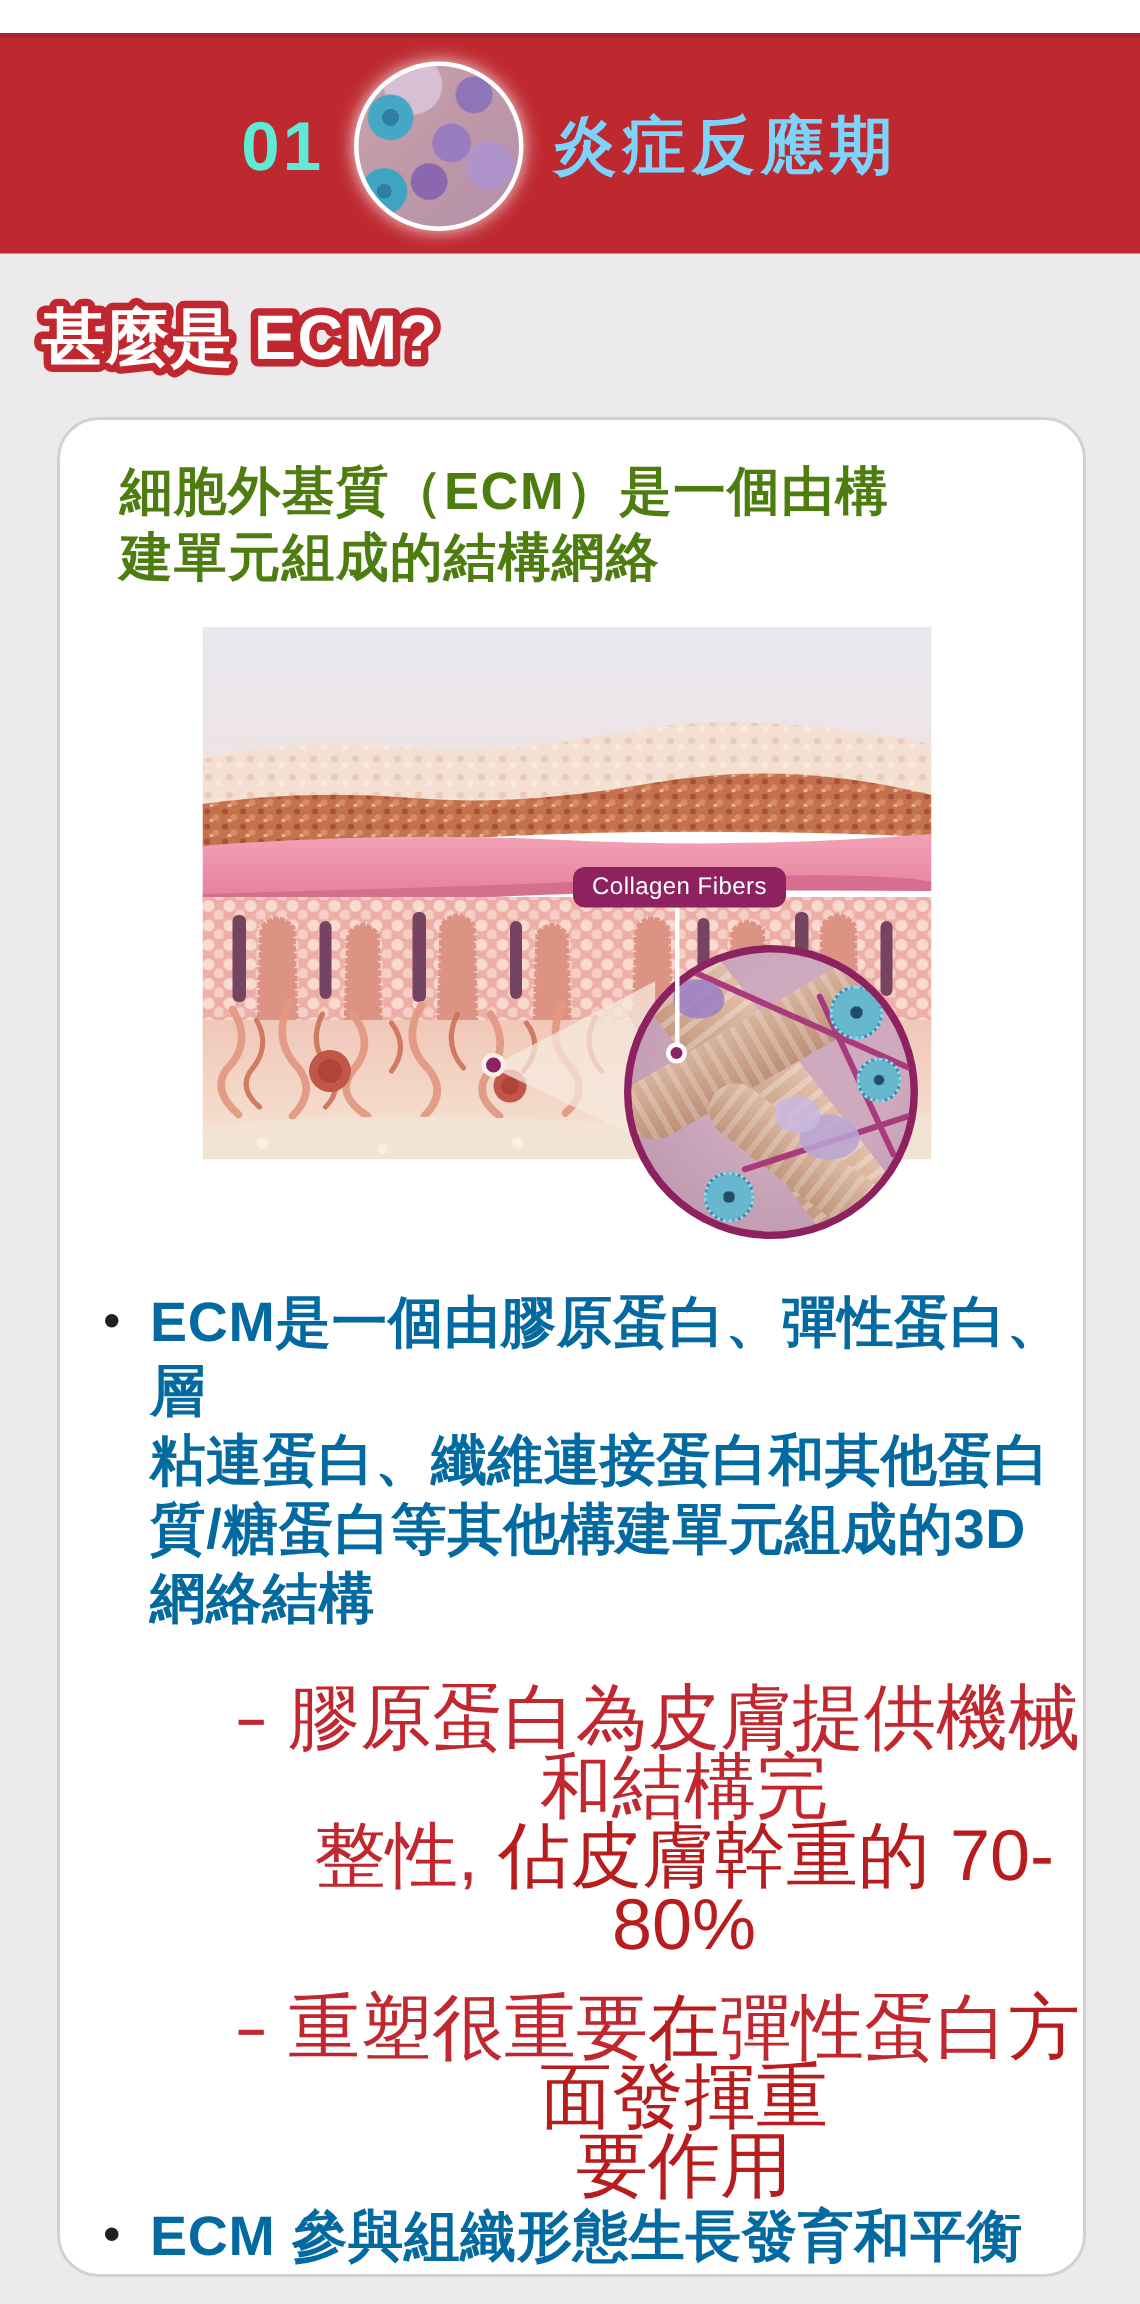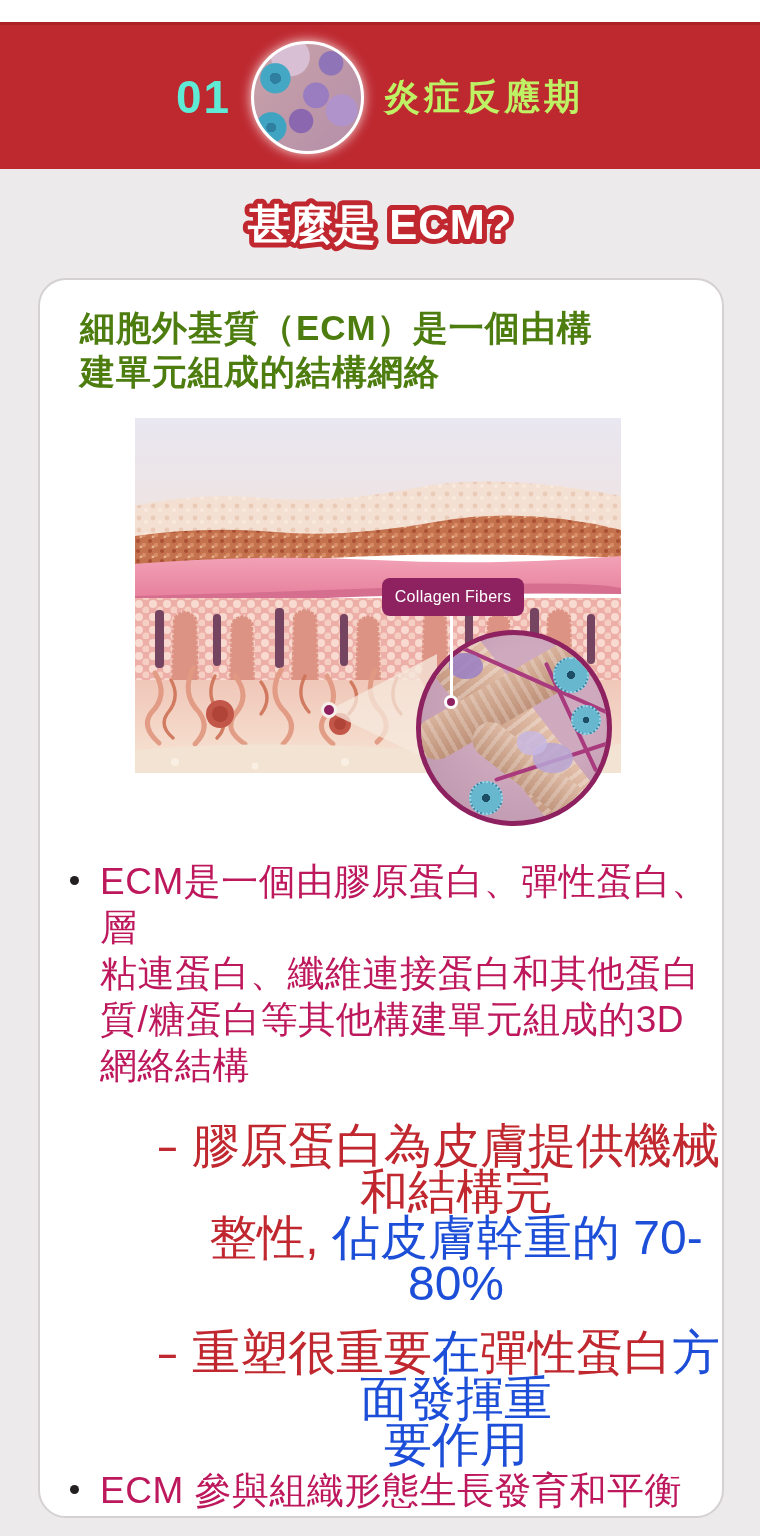--- a/index.html
+++ b/index.html
@@ -32,25 +32,25 @@
       radial-gradient(circle at 20% 32%, #2F7FA0 0 5%, #44A7C4 5% 13%, rgba(68,167,196,0) 14%),
       radial-gradient(circle at 16% 78%, #2F7FA0 0 4%, #3FA3C2 4% 12%, rgba(63,163,194,0) 13%),
       radial-gradient(circle at 72% 18%, #8F74B8 0 10%, rgba(143,116,184,0) 11%),
       radial-gradient(circle at 58% 48%, #9A7CC0 0 15%, rgba(154,124,192,0) 16%),
       radial-gradient(circle at 44% 72%, #8A67AE 0 12%, rgba(138,103,174,0) 13%),
       radial-gradient(circle at 82% 62%, #B193CC 0 14%, rgba(177,147,204,0) 15%),
       radial-gradient(circle at 34% 12%, #D8BFD4 0 16%, rgba(216,191,212,0) 17%),
       linear-gradient(135deg,#C9A2A8,#B48FA9);
   }
   .banner-title {
-    color:#bef264; font-size:36px; font-weight:bold; letter-spacing:4px;
+    color:#7dd3fc; font-size:42px; font-weight:bold; letter-spacing:4px;
   }
   
   .section-title-wrap {
-    height:109px; display:flex; align-items:center; justify-content:center;text-decoration:underline;
+    height:109px; display:flex; align-items:center; text-decoration:underline;
   }
   .section-title-svg { display:block; }
   .section-title-svg text {
     font-family:"Liberation Sans","DejaVu Sans",sans-serif;
     font-size:42px; font-weight:bold;
     fill:#FFFFFF; stroke:#C0272F; stroke-width:10px;
     stroke-linejoin:round; paint-order:stroke fill;
     letter-spacing:1px;
   }
   
@@ -118,50 +118,50 @@
     position:absolute; left:315px; top:187px; width:3px; height:96px;
     background:#FFFFFF;
   }
   .connector-dot {
     position:absolute; left:309px; top:277px;
     width:14px; height:14px; border-radius:50%;
     background:#8E2160; border:3px solid #FFFFFF;
   }
   .collagen-label {
     position:absolute; left:247px; top:160px;
-    width:142px; height:38px; border-radius:8px;
+    width:142px; height:27px; border-radius:8px;
     background:#8E2160; color:#FFFFFF;
     font-size:16px; display:flex; align-items:center; justify-content:center;
     letter-spacing:0.3px;
   }
   
   .bullets { margin-left:30px; }
   .bullet-row { display:flex; }
   .bullet-row.b1 { margin-top:16px; }
   .bullet-row.b2 { margin-top:48px; }
   .bullet-dot-col { width:30px; padding-top:17px; }
   .bullet-dot { width:9px; height:9px; border-radius:50%; background:#231F20; }
   .bullet-text {
-    color:#be185d; font-size:37px; font-weight:normal;
+    color:#0369a1; font-size:37px; font-weight:bold;
     line-height:46px; letter-spacing:0.5px;
     white-space:pre-line; width:622px;
   }
   .sub-row { display:flex; margin-left:88px; }
   .sub-row.s1 { margin-top:34px; }
   .sub-row.s2 { margin-top:23px; }
   .sub-dash {
     width:34px; color:#C0272F; font-size:34px; line-height:46px; font-weight:bold;
   }
   .sub-text {
     font-size:48px; line-height:46px; white-space:pre-line; width:566px;
     color:#58595B;
     text-align:center;
   }
   .t-red { color:#C0272F; }
-  .t-gray { color:#1d4ed8; }
+  .t-gray { color:#b91c1c; }
 </style>
 </head>
 <body>
 
 <div class="topbar"></div>
 
 <div class="banner">
   <span class="banner-number">01</span>
   <div class="banner-circle"></div>
   <span class="banner-title">炎症反應期</span>

